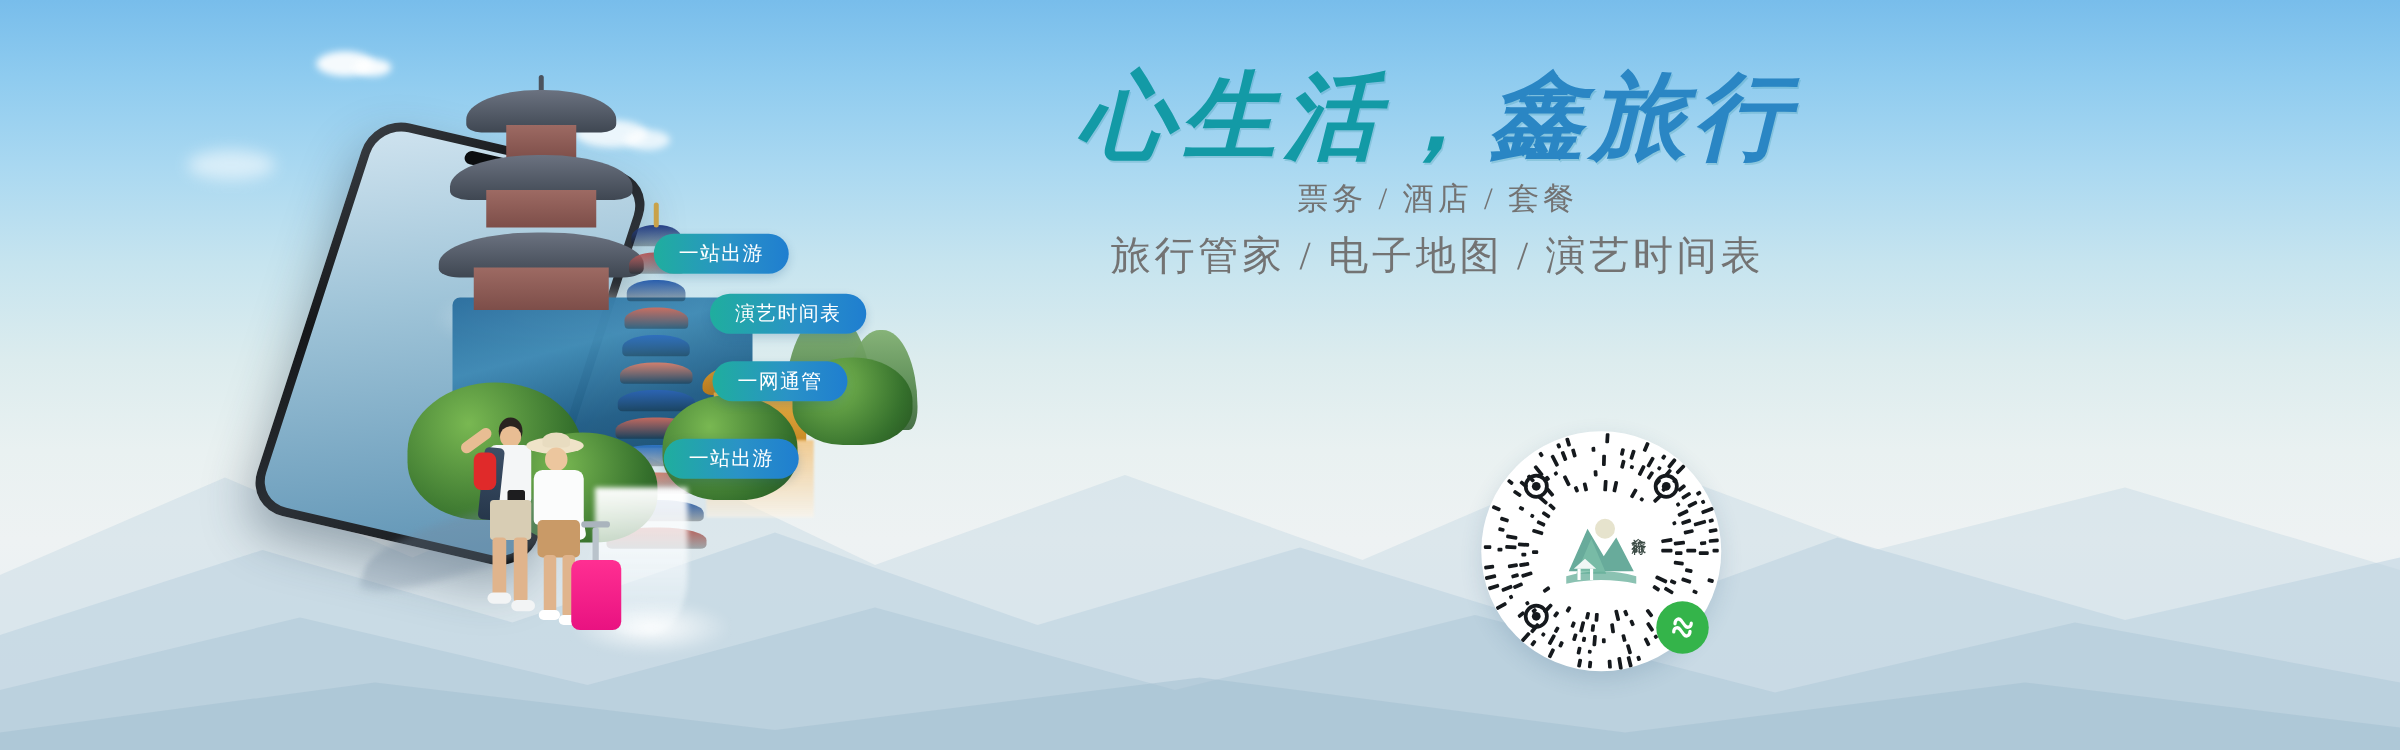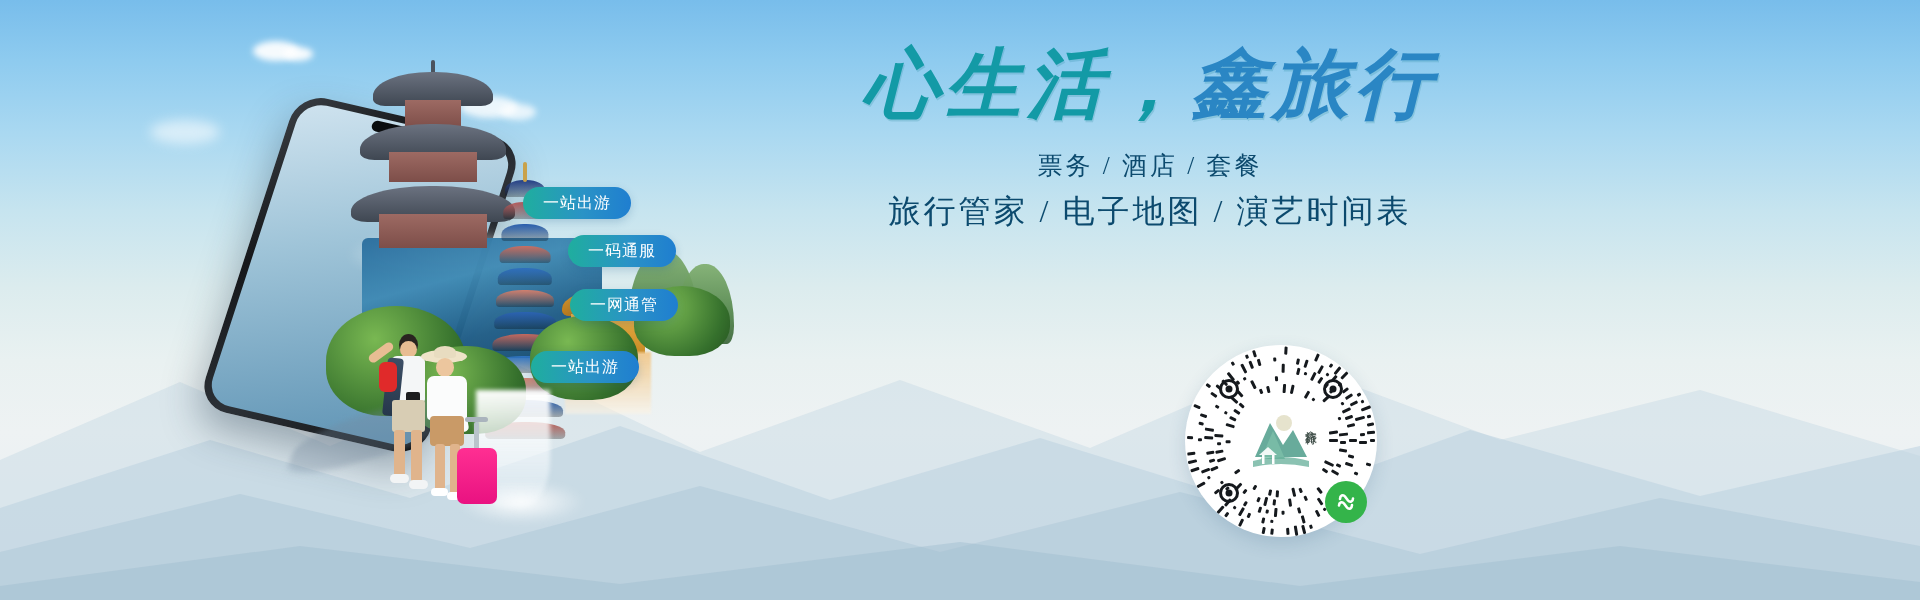--- a/index.html
+++ b/index.html
@@ -173,41 +173,41 @@
     font-size:16px; letter-spacing:1px; white-space:nowrap;
     background:linear-gradient(90deg,#1fae9e 0%,#2a93c6 55%,#1f7ed0 100%);
     box-shadow:0 3px 8px rgba(30,90,140,.22);
   }
   .tag.t1{ left:523px; top:187px; }
   .tag.t2{ left:568px; top:235px; }
   .tag.t3{ left:570px; top:289px; }
   .tag.t4{ left:531px; top:351px; }
 
   
-  .right{ position:absolute; left:840px; top:46px; width:620px; }
+  .right{ position:absolute; left:840px; top:56px; width:620px; }
 
   .headline{
     font-family:"Liberation Serif", serif;
     font-size:76px; font-weight:bold; color:#139aa6;
     letter-spacing:6px; font-style:italic;
     text-align:center; line-height:1;
     text-shadow:1px 2px 0 rgba(10,120,140,.18);
   }
   .headline .tail{ color:#2a86c4; }
 
   .pillbar{
     margin:18px auto 0; width:350px; height:44px;
     border-radius:22px; display:flex; align-items:center; justify-content:center;
     background:linear-gradient(90deg,#17a8a4 0%,#1c93bf 50%,#1170c9 100%);
     color:#fff; font-size:23px; letter-spacing:3px;
     box-shadow:0 4px 12px rgba(25,110,160,.25);
   }
 
   .svc{
-    margin-top:27px; text-align:center; color:#0c4a6e;
+    margin-top:10px; text-align:center; color:#737373;
     font-family:"Liberation Serif", serif;
   }
   .svc .l1{ font-size:25px; letter-spacing:3px; }
   .svc .l2{ font-size:32px; letter-spacing:3px; margin-top:8px; }
 
   
   .qrwrap{
     position:absolute; left:1185px; top:345px; width:192px; height:192px;
     border-radius:50%; background:#fff;
     box-shadow:0 6px 18px rgba(40,80,120,.16);
@@ -347,21 +347,21 @@
         <div class="torso" style="left:8px;top:140px;width:17px;height:8px;background:#ffffff;border-radius:5px;"></div>
         <div class="torso" style="left:24px;top:144px;width:17px;height:8px;background:#ffffff;border-radius:5px;"></div>
       </div>
 
       <div class="handlebar"></div>
       <div class="suitcase"></div>
     </div>
   </div>
 
   <div class="tag t1">一站出游</div>
-  <div class="tag t2">一码通服</div>
+  <div class="tag t2">演艺时间表</div>
   <div class="tag t3">一网通管</div>
   <div class="tag t4">一站出游</div>
 
   <div class="right">
     <div class="headline"><span>心生活，</span><span class="tail">鑫旅行</span></div>
 
 
     <div class="svc">
       <div class="l1">票务 / 酒店 / 套餐</div>
       <div class="l2">旅行管家 / 电子地图 / 演艺时间表</div>

